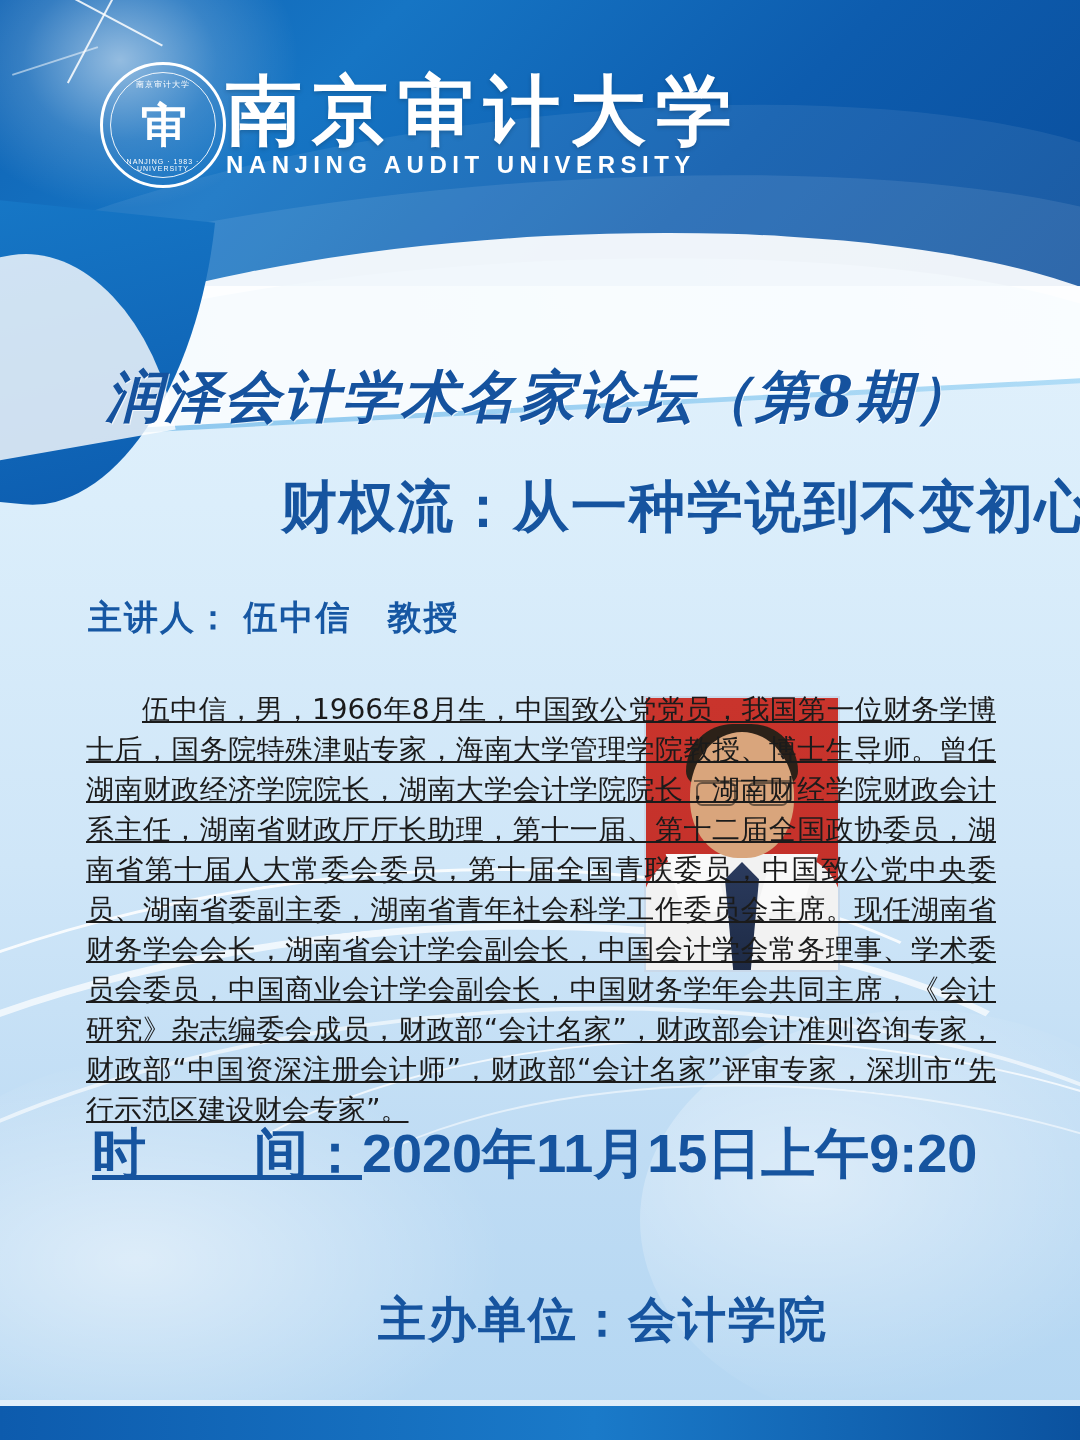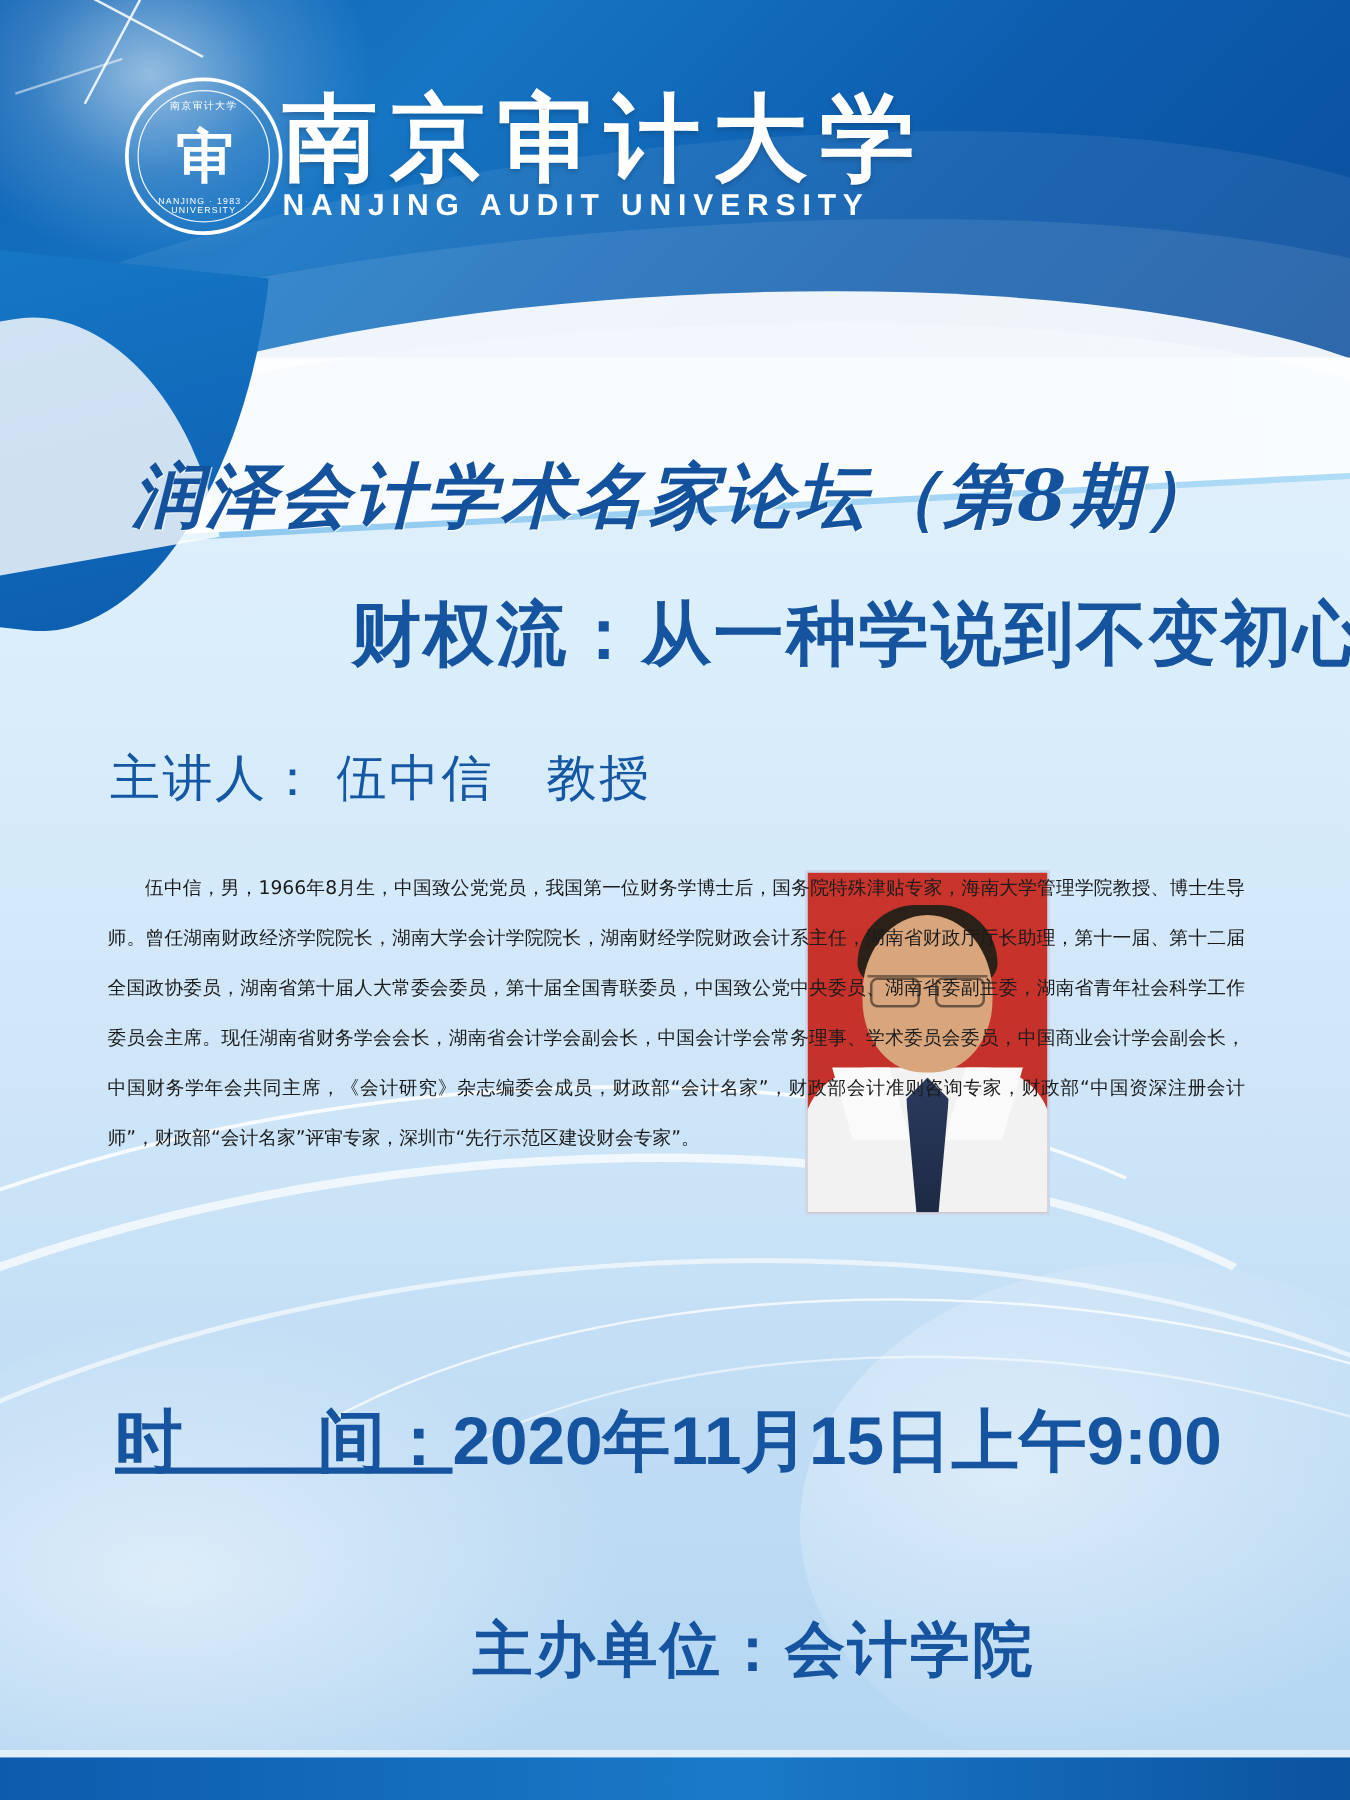--- a/index.html
+++ b/index.html
@@ -121,29 +121,30 @@
     text-shadow: 1px 1px 0 rgba(255,255,255,0.7);
   }
   .main-title {
     position: absolute; left: 13px; top: 470px; width: 1080px; text-align: right;
     font-family: Liberation Serif, serif;
     font-size: 56px; font-weight: 700; color: #16549f;
     letter-spacing: 2px;
   }
   .speaker-line {
     position: absolute; left: 88px; top: 595px; width: 900px;
-    font-size: 40px; font-weight: 400; color: #1657a3;
+    font-size: 34px; font-weight: 700; color: #1657a3;
     letter-spacing: 2px;
   }
 
   .bio {
     position: absolute; left: 86px; top: 690px; width: 910px;
-    font-size: 15px; line-height: 40px; color: #1b1b1b;
+    font-size: 28px; line-height: 40px; color: #1b1b1b;
     text-align: justify;
     font-family: "DejaVu Sans", sans-serif;
+    text-decoration: underline;
   }
   .bio p { text-indent: 2em; }
   .portrait {
     position: absolute; right: 84px; top: 696px;
     width: 196px; height: 276px;
     border: 2px solid #c9d9ea;
     background: linear-gradient(180deg, #c9342c 0%, #c2302a 100%);
     overflow: hidden;
     float: right;
   }
@@ -306,21 +307,21 @@
       <div class="head"></div>
       <div class="glasses"></div>
     </div>
 
     <div class="bio">
       <p>伍中信，男，1966年8月生，中国致公党党员，我国第一位财务学博士后，国务院特殊津贴专家，海南大学管理学院教授、博士生导师。曾任湖南财政经济学院院长，湖南大学会计学院院长，湖南财经学院财政会计系主任，湖南省财政厅厅长助理，第十一届、第十二届全国政协委员，湖南省第十届人大常委会委员，第十届全国青联委员，中国致公党中央委员、湖南省委副主委，湖南省青年社会科学工作委员会主席。现任湖南省财务学会会长，湖南省会计学会副会长，中国会计学会常务理事、学术委员会委员，中国商业会计学会副会长，中国财务学年会共同主席，《会计研究》杂志编委会成员，财政部“会计名家”，财政部会计准则咨询专家，财政部“中国资深注册会计师”，财政部“会计名家”评审专家，深圳市“先行示范区建设财会专家”。</p>
     </div>
 
     <div class="info">
       <div class="row">
-        <span class="label">时　　间：</span><span>2020年11月15日上午9:00</span>
+        <span class="label">时　　间：</span><span>2020年11月15日上午9:20</span>
       </div>
     </div>
 
     <div class="host">主办单位：会计学院</div>
   </div>
 
   <div class="bottom-bar-accent"></div>
   <div class="bottom-bar"></div>
 </div>
 

